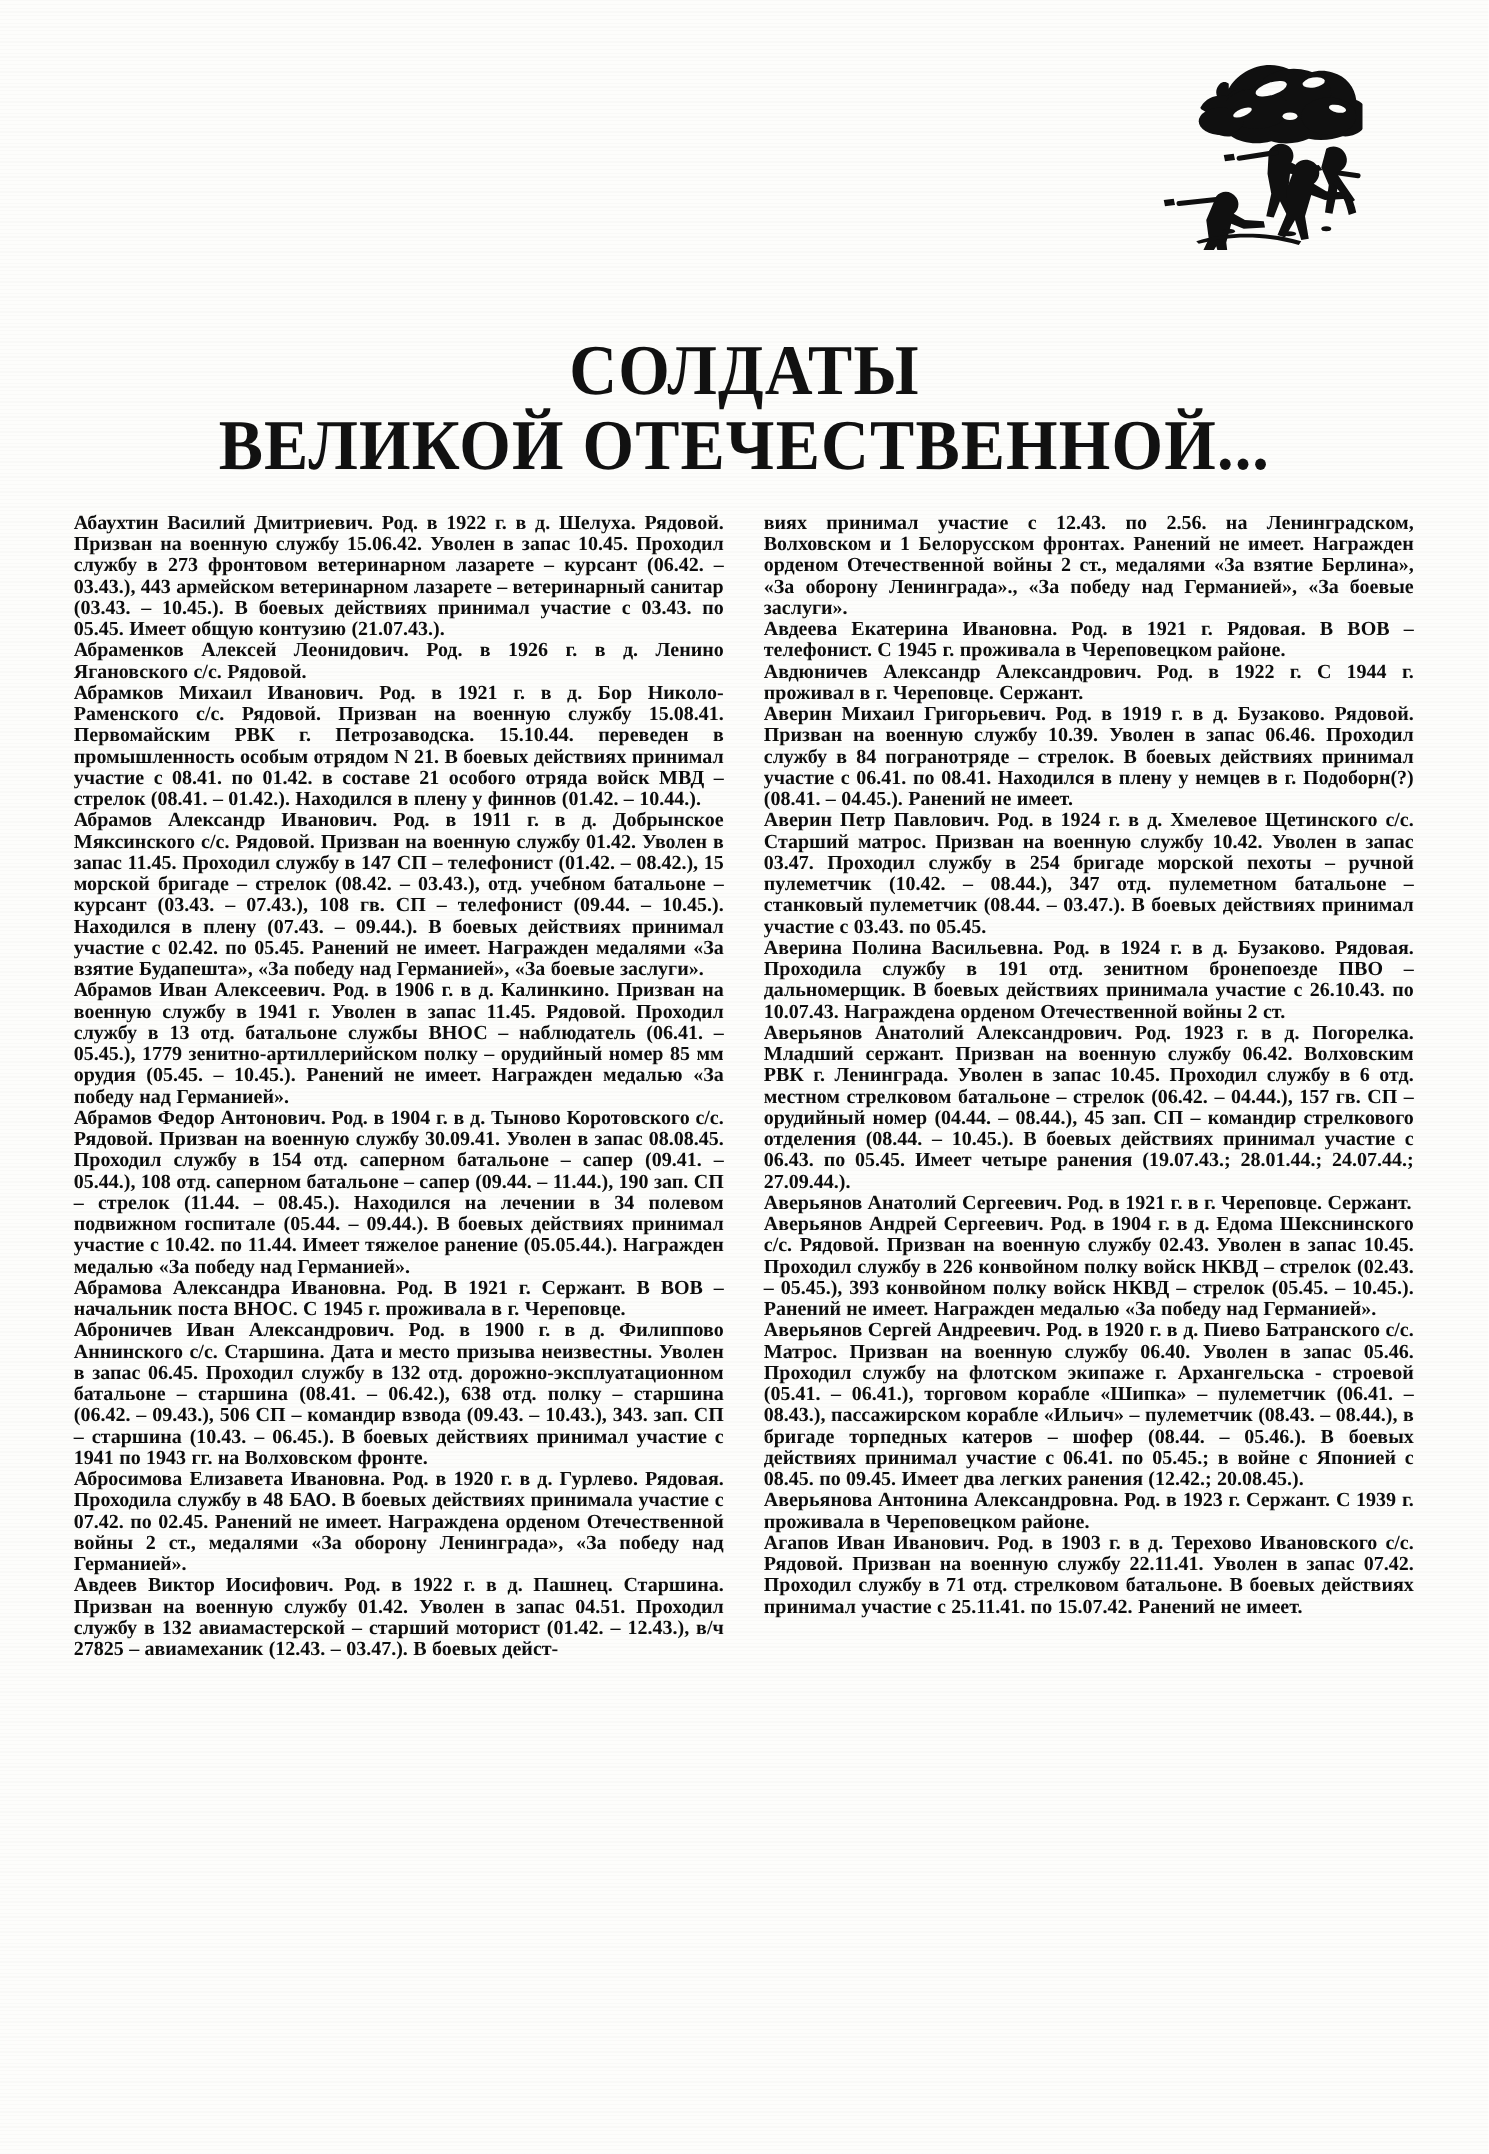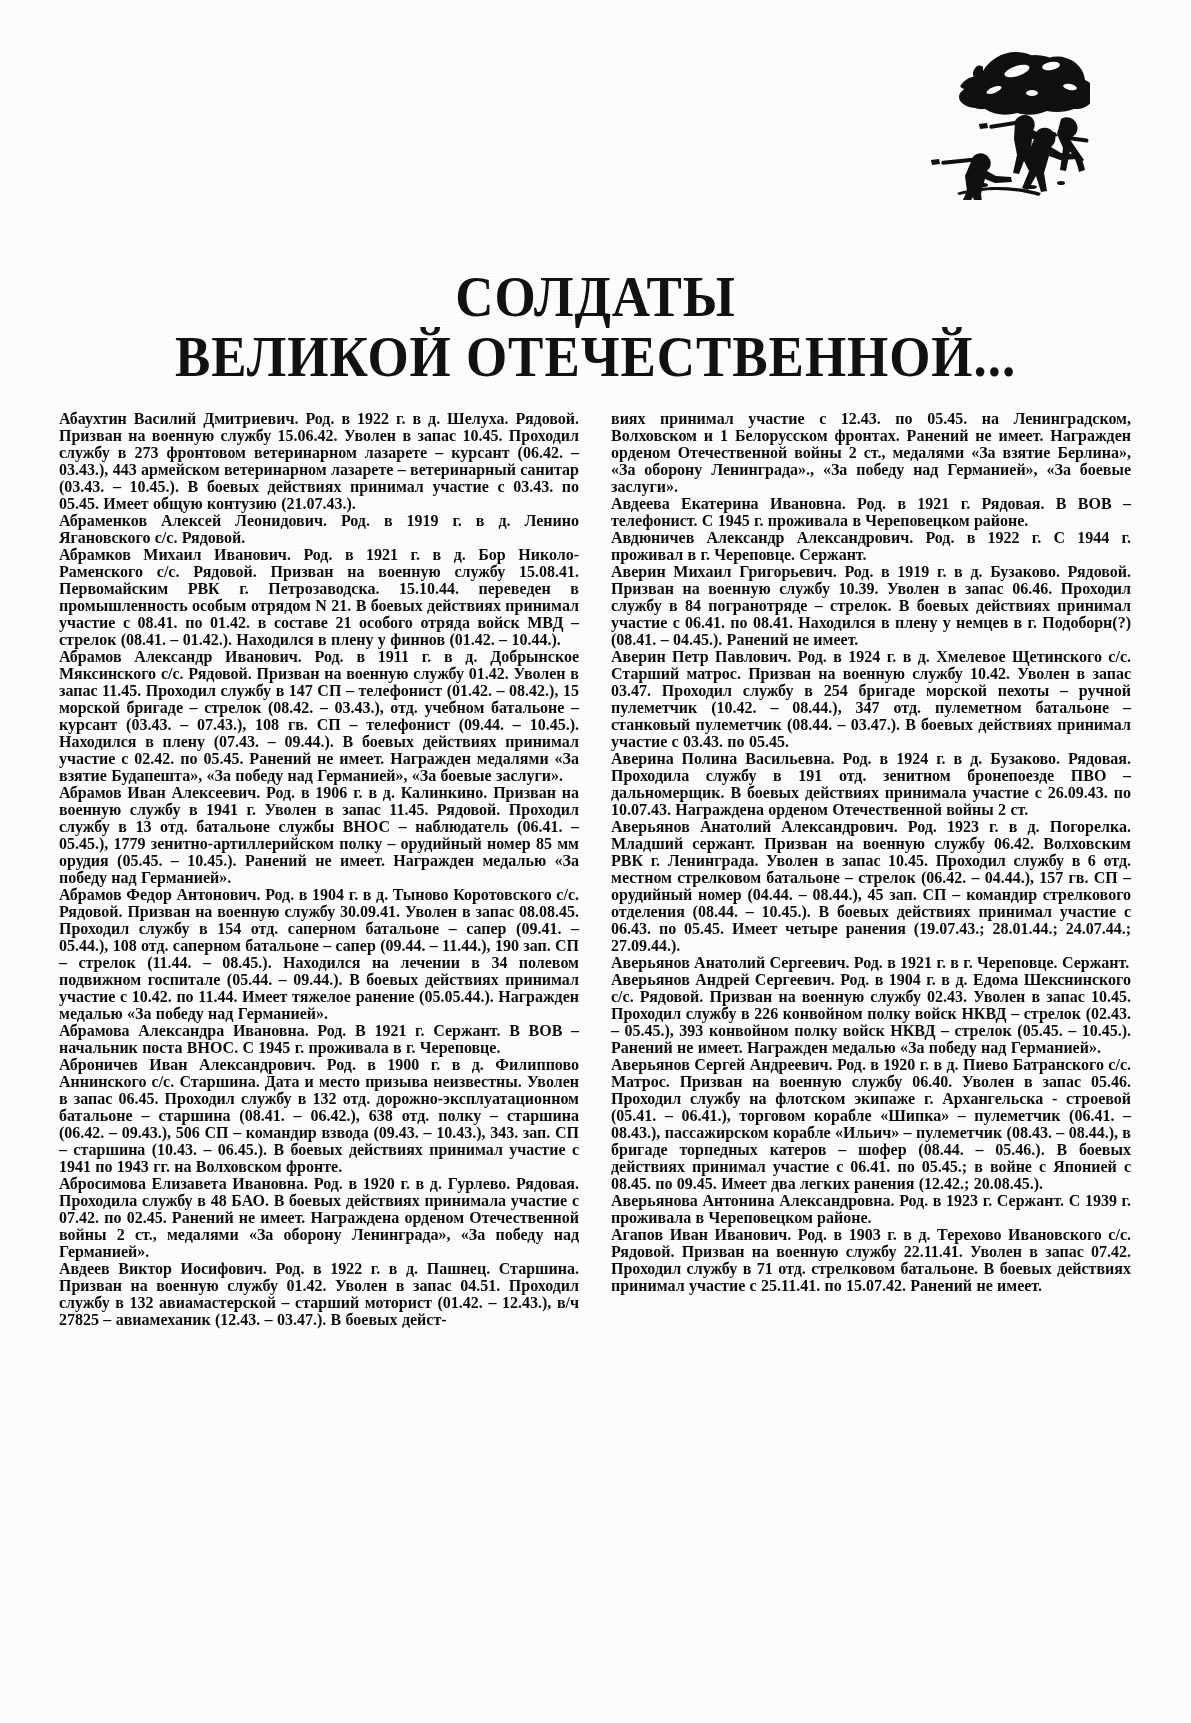--- a/index.html
+++ b/index.html
@@ -137,38 +137,38 @@
 
   <div id="title-block">
     <div class="title-line" id="title-line-1">СОЛДАТЫ</div>
     <div class="title-line" id="title-line-2">ВЕЛИКОЙ ОТЕЧЕСТВЕННОЙ...</div>
   </div>
 
   <div id="columns">
 
     <div class="column" id="column-left">
       <p class="entry">Абаухтин Василий Дмитриевич. Род. в 1922 г. в д. Шелуха. Рядовой. Призван на военную службу 15.06.42. Уволен в запас 10.45. Проходил службу в 273 фронтовом ветеринарном лазарете – курсант (06.42. – 03.43.), 443 армейском ветеринарном лазарете – ветеринарный санитар (03.43. – 10.45.). В боевых действиях принимал участие с 03.43. по 05.45. Имеет общую контузию (21.07.43.).</p>
-      <p class="entry">Абраменков Алексей Леонидович. Род. в 1919 г. в д. Ленино Ягановского с/с. Рядовой.</p>
+      <p class="entry">Абраменков Алексей Леонидович. Род. в 1926 г. в д. Ленино Ягановского с/с. Рядовой.</p>
       <p class="entry">Абрамков Михаил Иванович. Род. в 1921 г. в д. Бор Николо-Раменского с/с. Рядовой. Призван на военную службу 15.08.41. Первомайским РВК г. Петрозаводска. 15.10.44. переведен в промышленность особым отрядом N 21. В боевых действиях принимал участие с 08.41. по 01.42. в составе 21 особого отряда войск МВД – стрелок (08.41. – 01.42.). Находился в плену у финнов (01.42. – 10.44.).</p>
       <p class="entry">Абрамов Александр Иванович. Род. в 1911 г. в д. Добрынское Мяксинского с/с. Рядовой. Призван на военную службу 01.42. Уволен в запас 11.45. Проходил службу в 147 СП – телефонист (01.42. – 08.42.), 15 морской бригаде – стрелок (08.42. – 03.43.), отд. учебном батальоне – курсант (03.43. – 07.43.), 108 гв. СП – телефонист (09.44. – 10.45.). Находился в плену (07.43. – 09.44.). В боевых действиях принимал участие с 02.42. по 05.45. Ранений не имеет. Награжден медалями «За взятие Будапешта», «За победу над Германией», «За боевые заслуги».</p>
       <p class="entry">Абрамов Иван Алексеевич. Род. в 1906 г. в д. Калинкино. Призван на военную службу в 1941 г. Уволен в запас 11.45. Рядовой. Проходил службу в 13 отд. батальоне службы ВНОС – наблюдатель (06.41. – 05.45.), 1779 зенитно-артиллерийском полку – орудийный номер 85 мм орудия (05.45. – 10.45.). Ранений не имеет. Награжден медалью «За победу над Германией».</p>
       <p class="entry">Абрамов Федор Антонович. Род. в 1904 г. в д. Тыново Коротовского с/с. Рядовой. Призван на военную службу 30.09.41. Уволен в запас 08.08.45. Проходил службу в 154 отд. саперном батальоне – сапер (09.41. – 05.44.), 108 отд. саперном батальоне – сапер (09.44. – 11.44.), 190 зап. СП – стрелок (11.44. – 08.45.). Находился на лечении в 34 полевом подвижном госпитале (05.44. – 09.44.). В боевых действиях принимал участие с 10.42. по 11.44. Имеет тяжелое ранение (05.05.44.). Награжден медалью «За победу над Германией».</p>
       <p class="entry">Абрамова Александра Ивановна. Род. В 1921 г. Сержант. В ВОВ – начальник поста ВНОС. С 1945 г. проживала в г. Череповце.</p>
       <p class="entry">Аброничев Иван Александрович. Род. в 1900 г. в д. Филиппово Аннинского с/с. Старшина. Дата и место призыва неизвестны. Уволен в запас 06.45. Проходил службу в 132 отд. дорожно-эксплуатационном батальоне – старшина (08.41. – 06.42.), 638 отд. полку – старшина (06.42. – 09.43.), 506 СП – командир взвода (09.43. – 10.43.), 343. зап. СП – старшина (10.43. – 06.45.). В боевых действиях принимал участие с 1941 по 1943 гг. на Волховском фронте.</p>
       <p class="entry">Абросимова Елизавета Ивановна. Род. в 1920 г. в д. Гурлево. Рядовая. Проходила службу в 48 БАО. В боевых действиях принимала участие с 07.42. по 02.45. Ранений не имеет. Награждена орденом Отечественной войны 2 ст., медалями «За оборону Ленинграда», «За победу над Германией».</p>
       <p class="entry">Авдеев Виктор Иосифович. Род. в 1922 г. в д. Пашнец. Старшина. Призван на военную службу 01.42. Уволен в запас 04.51. Проходил службу в 132 авиамастерской – старший моторист (01.42. – 12.43.), в/ч 27825 – авиамеханик (12.43. – 03.47.). В боевых дейст-</p>
     </div>
 
     <div class="column" id="column-right">
-      <p class="entry">виях принимал участие с 12.43. по 05.45. на Ленинградском, Волховском и 1 Белорусском фронтах. Ранений не имеет. Награжден орденом Отечественной войны 2 ст., медалями «За взятие Берлина», «За оборону Ленинграда»., «За победу над Германией», «За боевые заслуги».</p>
+      <p class="entry">виях принимал участие с 12.43. по 2.56. на Ленинградском, Волховском и 1 Белорусском фронтах. Ранений не имеет. Награжден орденом Отечественной войны 2 ст., медалями «За взятие Берлина», «За оборону Ленинграда»., «За победу над Германией», «За боевые заслуги».</p>
       <p class="entry">Авдеева Екатерина Ивановна. Род. в 1921 г. Рядовая. В ВОВ – телефонист. С 1945 г. проживала в Череповецком районе.</p>
       <p class="entry">Авдюничев Александр Александрович. Род. в 1922 г. С 1944 г. проживал в г. Череповце. Сержант.</p>
       <p class="entry">Аверин Михаил Григорьевич. Род. в 1919 г. в д. Бузаково. Рядовой. Призван на военную службу 10.39. Уволен в запас 06.46. Проходил службу в 84 погранотряде – стрелок. В боевых действиях принимал участие с 06.41. по 08.41. Находился в плену у немцев в г. Подоборн(?) (08.41. – 04.45.). Ранений не имеет.</p>
       <p class="entry">Аверин Петр Павлович. Род. в 1924 г. в д. Хмелевое Щетинского с/с. Старший матрос. Призван на военную службу 10.42. Уволен в запас 03.47. Проходил службу в 254 бригаде морской пехоты – ручной пулеметчик (10.42. – 08.44.), 347 отд. пулеметном батальоне – станковый пулеметчик (08.44. – 03.47.). В боевых действиях принимал участие с 03.43. по 05.45.</p>
-      <p class="entry">Аверина Полина Васильевна. Род. в 1924 г. в д. Бузаково. Рядовая. Проходила службу в 191 отд. зенитном бронепоезде ПВО – дальномерщик. В боевых действиях принимала участие с 26.09.43. по 10.07.43. Награждена орденом Отечественной войны 2 ст.</p>
+      <p class="entry">Аверина Полина Васильевна. Род. в 1924 г. в д. Бузаково. Рядовая. Проходила службу в 191 отд. зенитном бронепоезде ПВО – дальномерщик. В боевых действиях принимала участие с 26.10.43. по 10.07.43. Награждена орденом Отечественной войны 2 ст.</p>
       <p class="entry">Аверьянов Анатолий Александрович. Род. 1923 г. в д. Погорелка. Младший сержант. Призван на военную службу 06.42. Волховским РВК г. Ленинграда. Уволен в запас 10.45. Проходил службу в 6 отд. местном стрелковом батальоне – стрелок (06.42. – 04.44.), 157 гв. СП – орудийный номер (04.44. – 08.44.), 45 зап. СП – командир стрелкового отделения (08.44. – 10.45.). В боевых действиях принимал участие с 06.43. по 05.45. Имеет четыре ранения (19.07.43.; 28.01.44.; 24.07.44.; 27.09.44.).</p>
       <p class="entry">Аверьянов Анатолий Сергеевич. Род. в 1921 г. в г. Череповце. Сержант.</p>
       <p class="entry">Аверьянов Андрей Сергеевич. Род. в 1904 г. в д. Едома Шекснинского с/с. Рядовой. Призван на военную службу 02.43. Уволен в запас 10.45. Проходил службу в 226 конвойном полку войск НКВД – стрелок (02.43. – 05.45.), 393 конвойном полку войск НКВД – стрелок (05.45. – 10.45.). Ранений не имеет. Награжден медалью «За победу над Германией».</p>
       <p class="entry">Аверьянов Сергей Андреевич. Род. в 1920 г. в д. Пиево Батранского с/с. Матрос. Призван на военную службу 06.40. Уволен в запас 05.46. Проходил службу на флотском экипаже г. Архангельска - строевой (05.41. – 06.41.), торговом корабле «Шипка» – пулеметчик (06.41. – 08.43.), пассажирском корабле «Ильич» – пулеметчик (08.43. – 08.44.), в бригаде торпедных катеров – шофер (08.44. – 05.46.). В боевых действиях принимал участие с 06.41. по 05.45.; в войне с Японией с 08.45. по 09.45. Имеет два легких ранения (12.42.; 20.08.45.).</p>
       <p class="entry">Аверьянова Антонина Александровна. Род. в 1923 г. Сержант. С 1939 г. проживала в Череповецком районе.</p>
       <p class="entry">Агапов Иван Иванович. Род. в 1903 г. в д. Терехово Ивановского с/с. Рядовой. Призван на военную службу 22.11.41. Уволен в запас 07.42. Проходил службу в 71 отд. стрелковом батальоне. В боевых действиях принимал участие с 25.11.41. по 15.07.42. Ранений не имеет.</p>
     </div>
 
   </div>
 

